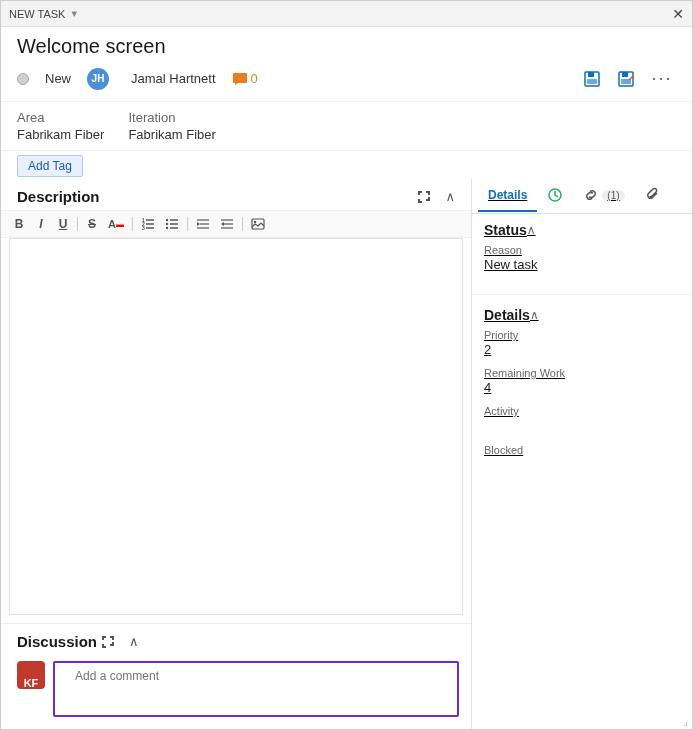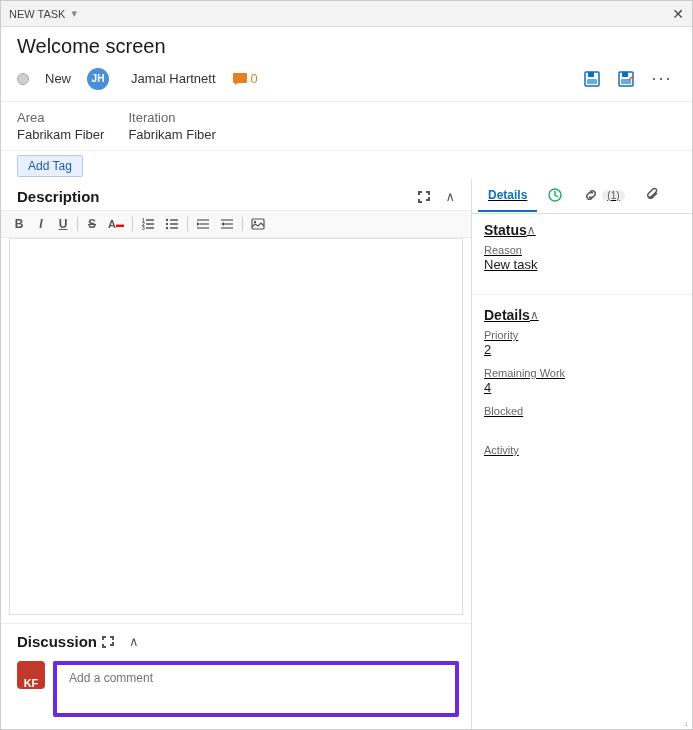--- a/index.html
+++ b/index.html
@@ -32,21 +32,21 @@
     .section-title { font-size: 15px; font-weight: 600; color: #1a1a1a; }
     .section-actions { display: flex; gap: 6px; }
     .toolbar { display: flex; align-items: center; gap: 2px; padding: 4px 8px; background: #f9f9f9; border-top: 1px solid #eee; border-bottom: 1px solid #eee; flex-wrap: wrap; }
     .toolbar-btn { background: none; border: none; cursor: pointer; color: #555; font-size: 12px; padding: 2px 4px; font-weight: bold; min-width: 20px; display: flex; align-items: center; justify-content: center; }
     .toolbar-separator { width: 1px; height: 14px; background: #ccc; margin: 0 2px; }
     .description-area { flex: 1; padding: 8px 12px; min-height: 200px; }
     .discussion-area { border-top: 1px solid #eee; padding: 0; }
     .discussion-header { display: flex; align-items: center; justify-content: flex-start; padding: 8px 12px 4px 16px; }
     .comment-box { display: flex; align-items: flex-start; gap: 8px; padding: 6px 12px 12px 16px; }
     .user-avatar { width: 28px; height: 28px; border-radius: 4px; background: #c0392b; color: #fff; font-size: 11px; font-weight: bold; display: flex; align-items: flex-end; justify-content: center; flex-shrink: 0; }
-    .comment-input { flex: 1; border: 4px solid #6d28d9; border-radius: 2px; padding: 6px 12px; font-size: 12px; color: #999; min-height: 56px; resize: none; outline: none; font-family: inherit; }
+    .comment-input { flex: 1; border: 2px solid #6d28d9; border-radius: 2px; padding: 6px 20px; font-size: 12px; color: #999; min-height: 56px; resize: none; outline: none; font-family: inherit; }
     
     .tabs-bar { display: flex; align-items: center; border-bottom: 1px solid #ddd; padding: 0 6px; }
     .tab { padding: 8px 10px; font-size: 12px; cursor: pointer; color: #555; border-bottom: 2px solid transparent; display: flex; align-items: center; gap: 3px; }
     .tab.active { color: #106ebe; border-bottom: 2px solid #106ebe; font-weight: 600; }
     .tab-badge { background: #eee; border-radius: 10px; padding: 0 5px; font-size: 10px; color: #555; }
     .section-block { padding: 8px 12px; }
     .section-block-title { display: flex; align-items: center; justify-content: flex-start; margin-bottom: 6px; }
     .section-block-label { font-size: 14px; font-weight: 600; color: #1a1a1a; }
     .field-row { margin-bottom: 10px; }
     .field-row .label { font-size: 11px; color: #666; margin-bottom: 1px; }
@@ -260,25 +260,25 @@
         </div>
         <div class="field-row">
           <div class="label">Priority</div>
           <div class="value">2</div>
         </div>
         <div class="field-row">
           <div class="label">Remaining Work</div>
           <div class="value">4</div>
         </div>
         <div class="field-row">
+          <div class="label">Activity</div>
+          <div class="value" style="min-height:16px;"></div>
+        </div>
+        <div class="field-row">
           <div class="label">Blocked</div>
           <div class="value" style="min-height:16px;"></div>
         </div>
-        <div class="field-row">
-          <div class="label">Activity</div>
-          <div class="value" style="min-height:16px;"></div>
-        </div>
       </div>
     </div>
   </div>
 
   <div class="resize-handle">⌟</div>
 </div>
 
 </body></html>

